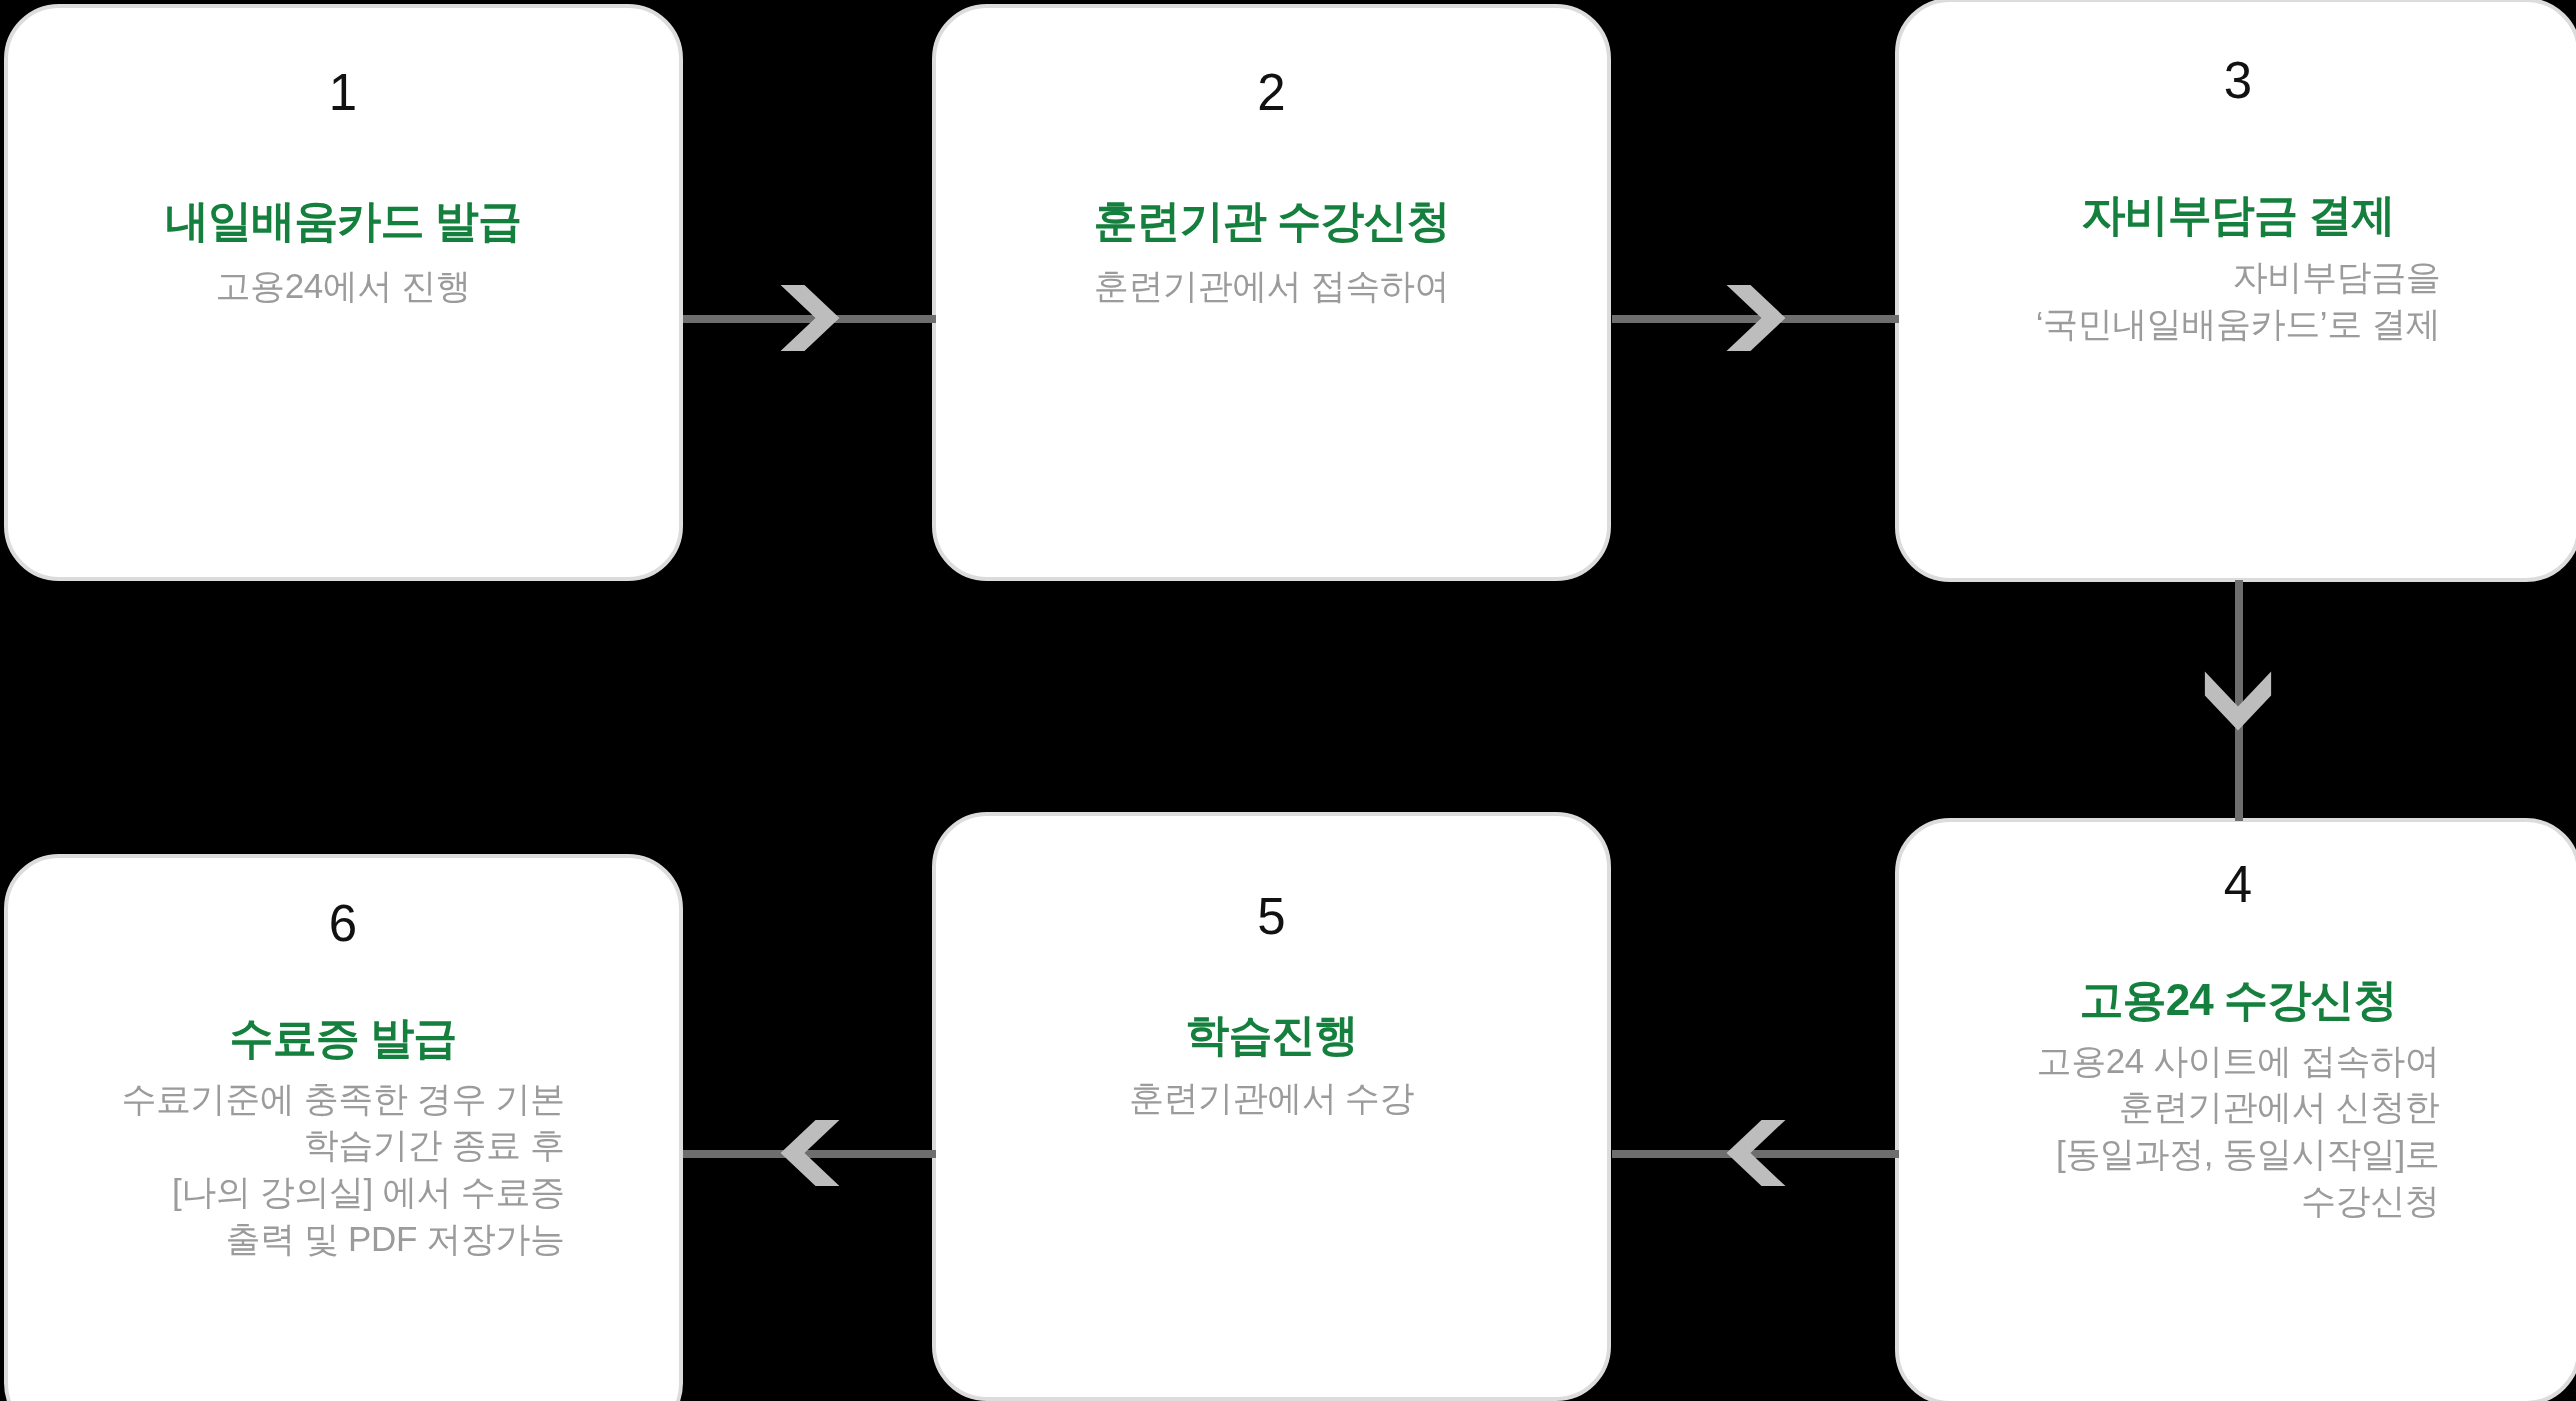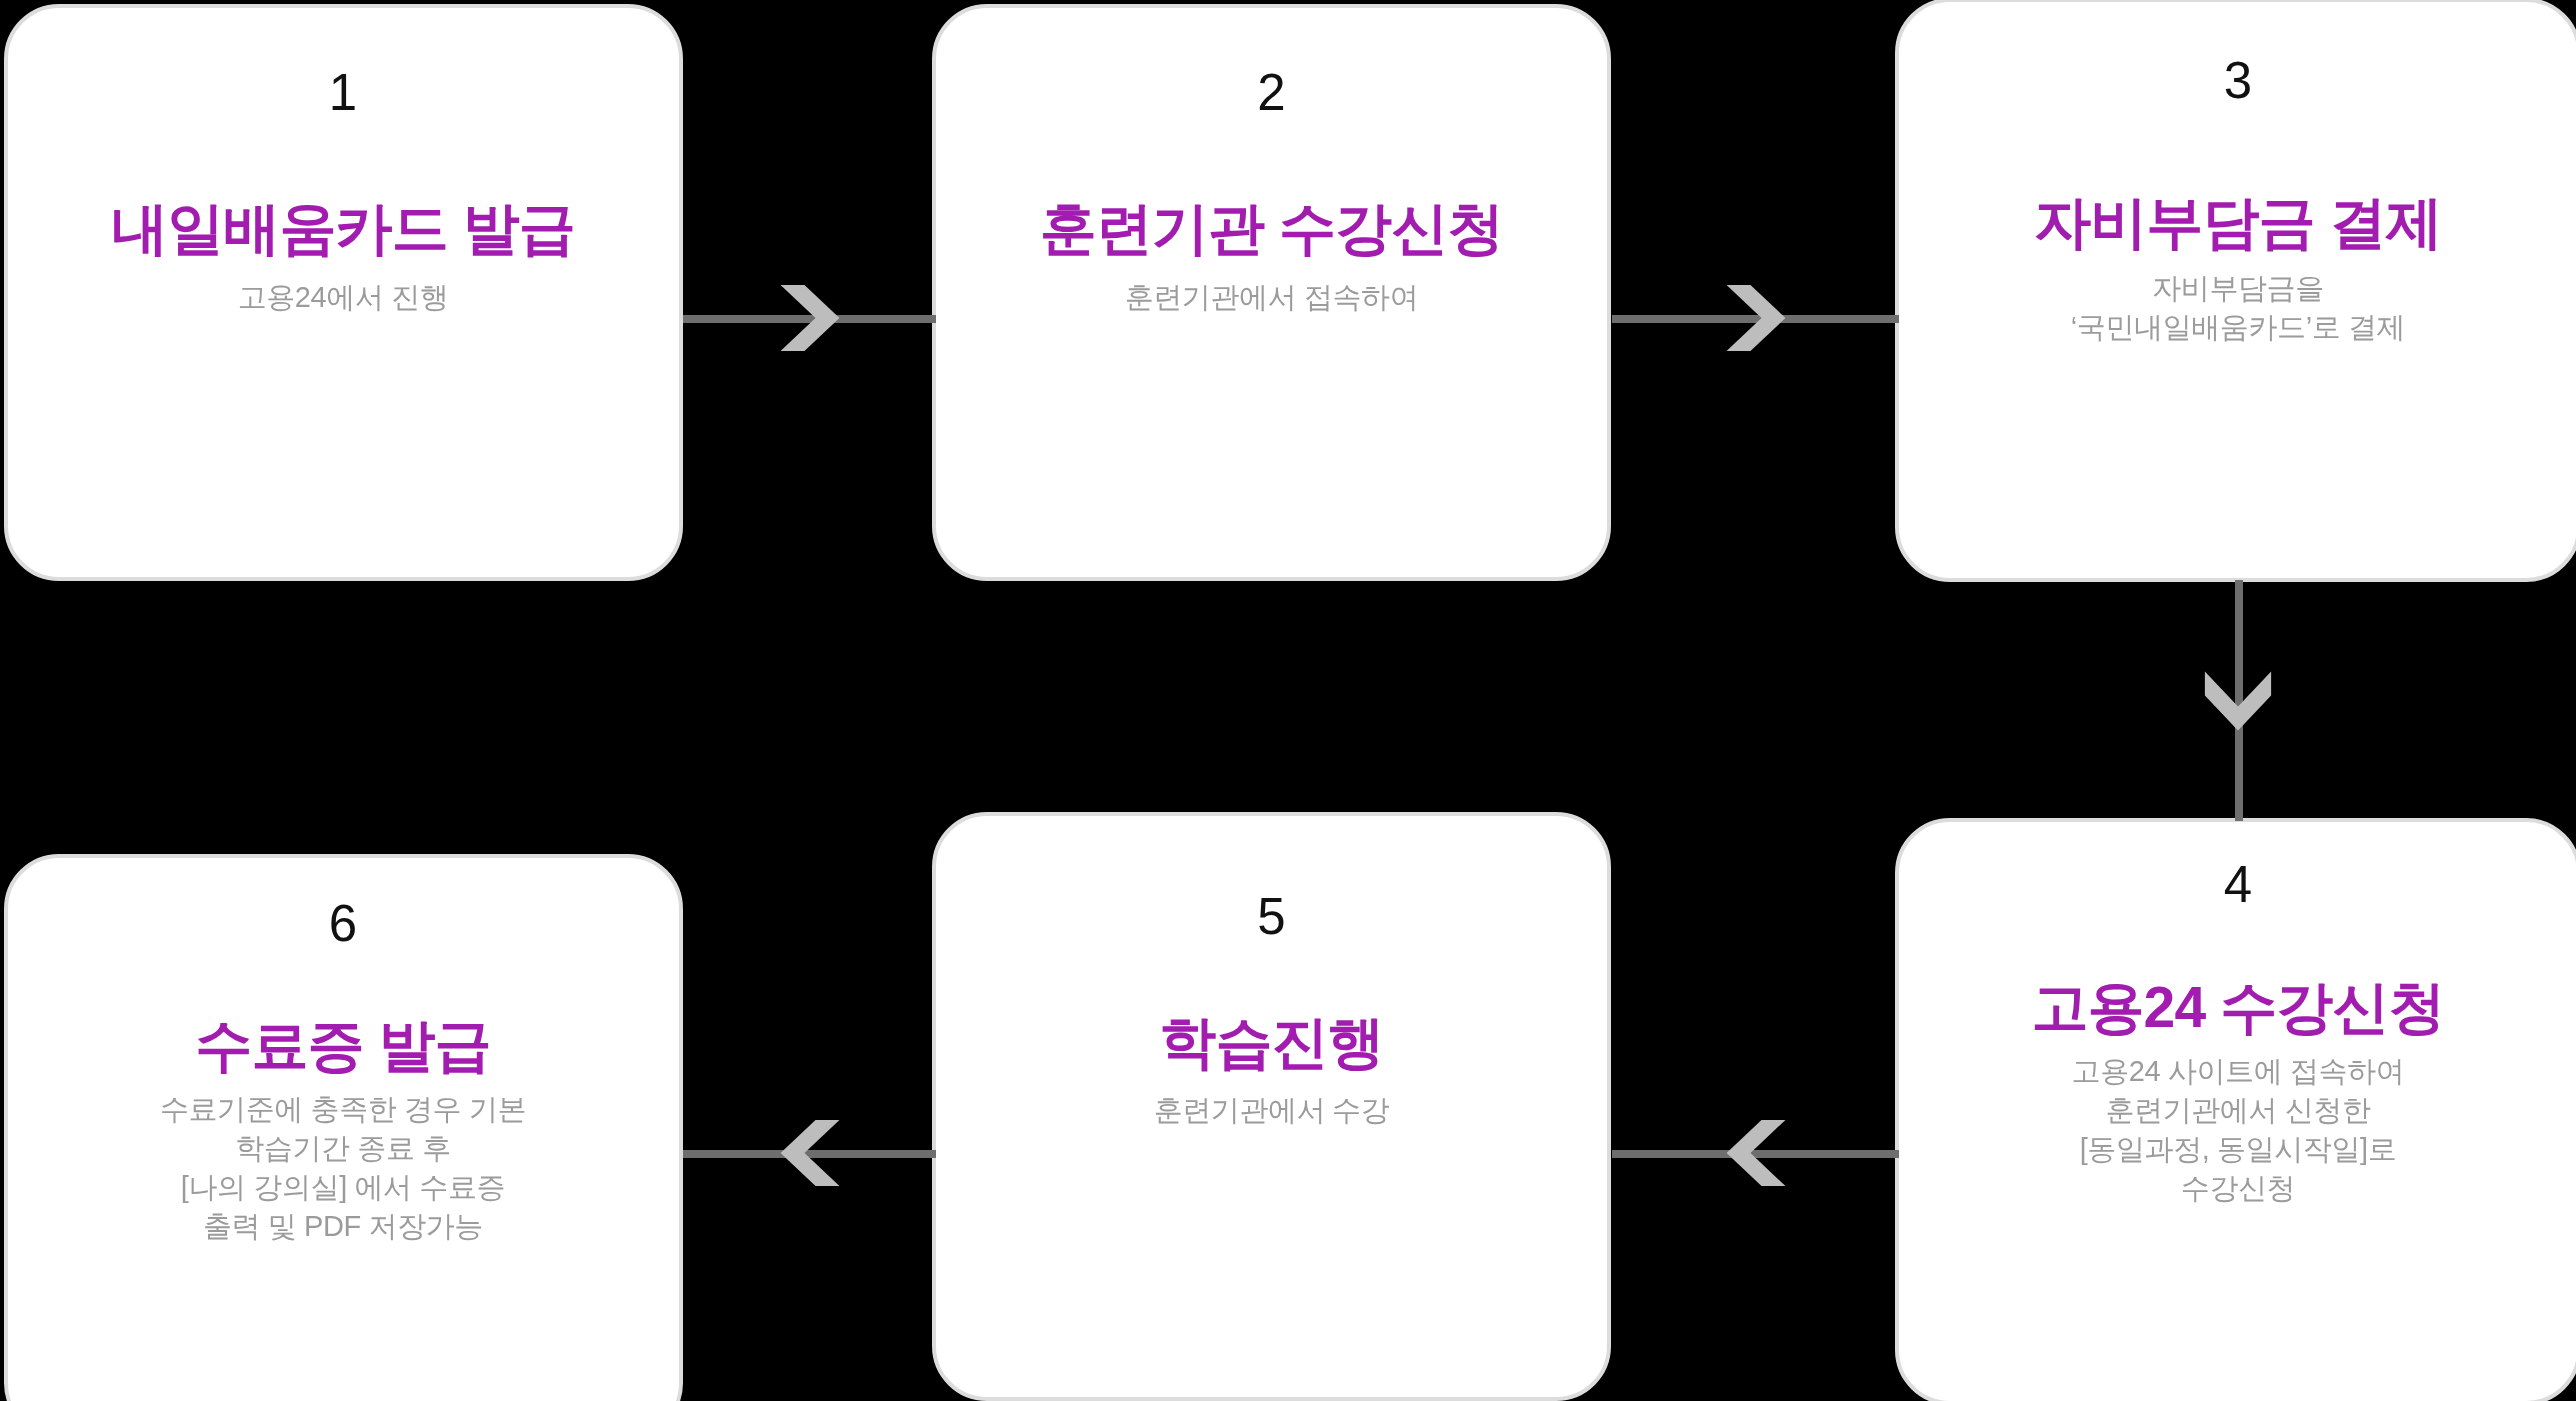--- a/index.html
+++ b/index.html
@@ -25,33 +25,34 @@
     overflow:hidden;
   }
   .card-num {
     font-size:51px;
     font-weight:400;
     color:#111111;
     line-height:1;
     letter-spacing:0;
   }
   .card-title {
-    font-size:57px;
+    font-size:44px;
     font-weight:700;
-    color:#a21caf;
+    color:#15803d;
     line-height:1.14;
     letter-spacing:-0.9px;
     white-space:nowrap;
   }
   .card-desc {
-    font-size:29px;
+    font-size:35px;
     font-weight:400;
     color:#9b9b9b;
     line-height:1.34;
     letter-spacing:-0.4px;
+    text-align:right;
   }
   .card-desc .dline { display:block; white-space:nowrap; }
 
   
   #card-1 { left:3.5px;    top:3.5px;   width:679px;  height:577px; }
   #card-2 { left:932px; top:3.5px;   width:679px;  height:577px; }
   #card-3 { left:1895px; top:-1.8px;  width:686px;  height:584px; }
   #card-6 { left:3.5px;    top:854px; width:679px;  height:584px; }
   #card-5 { left:932px; top:812px; width:679px;  height:589px; }
   #card-4 { left:1895px; top:818px; width:686px;  height:587px; }

